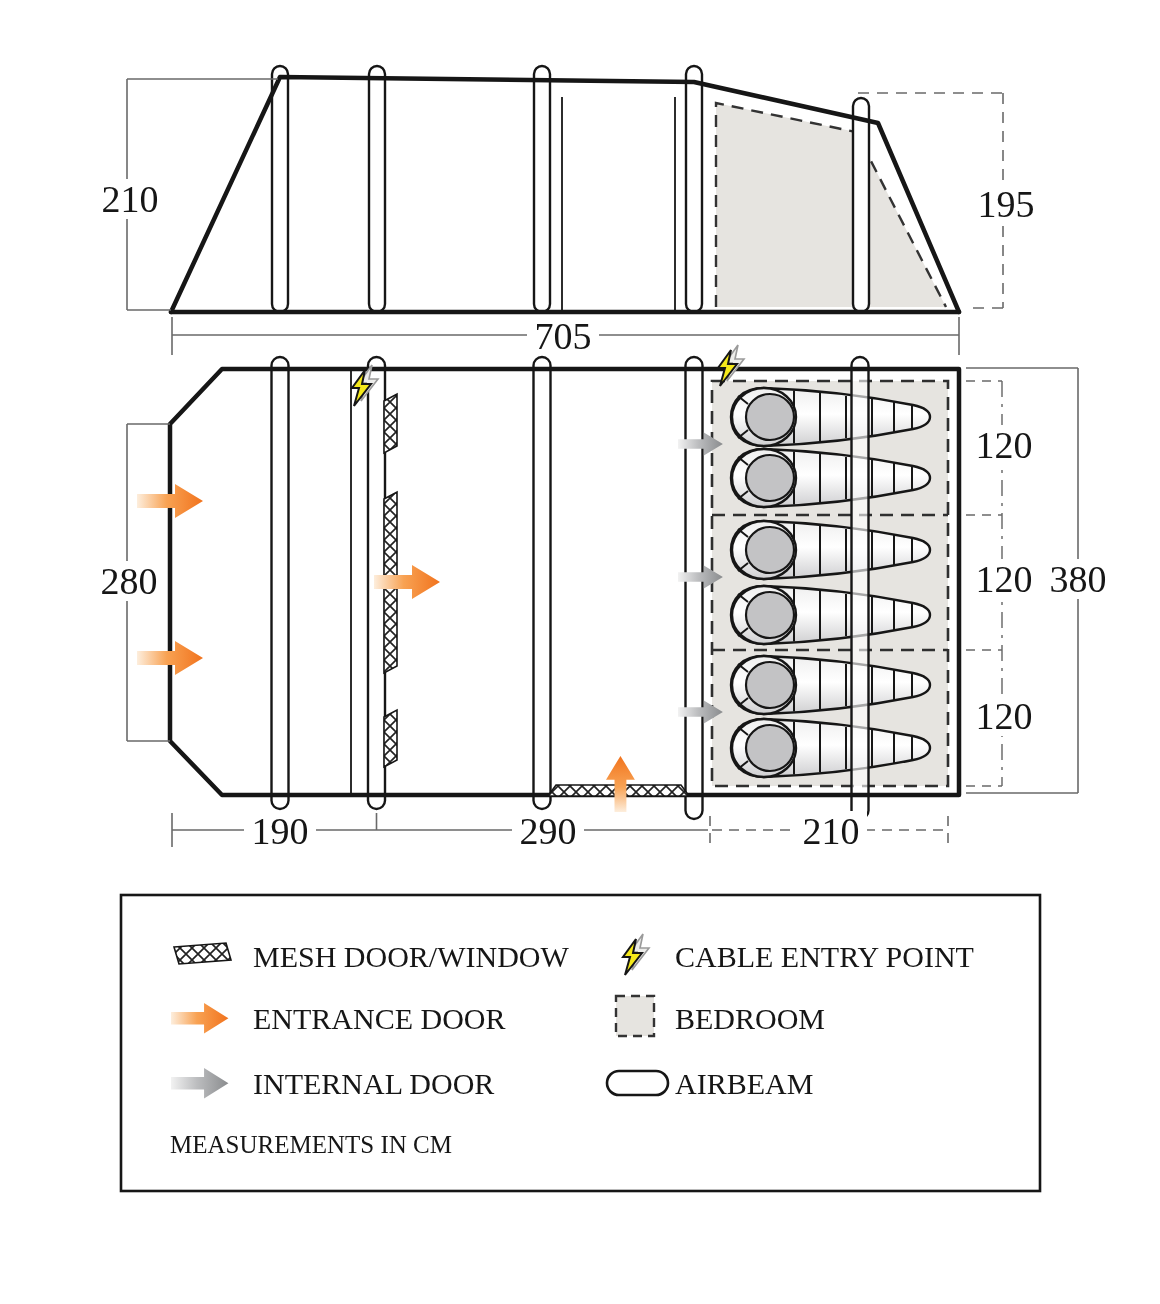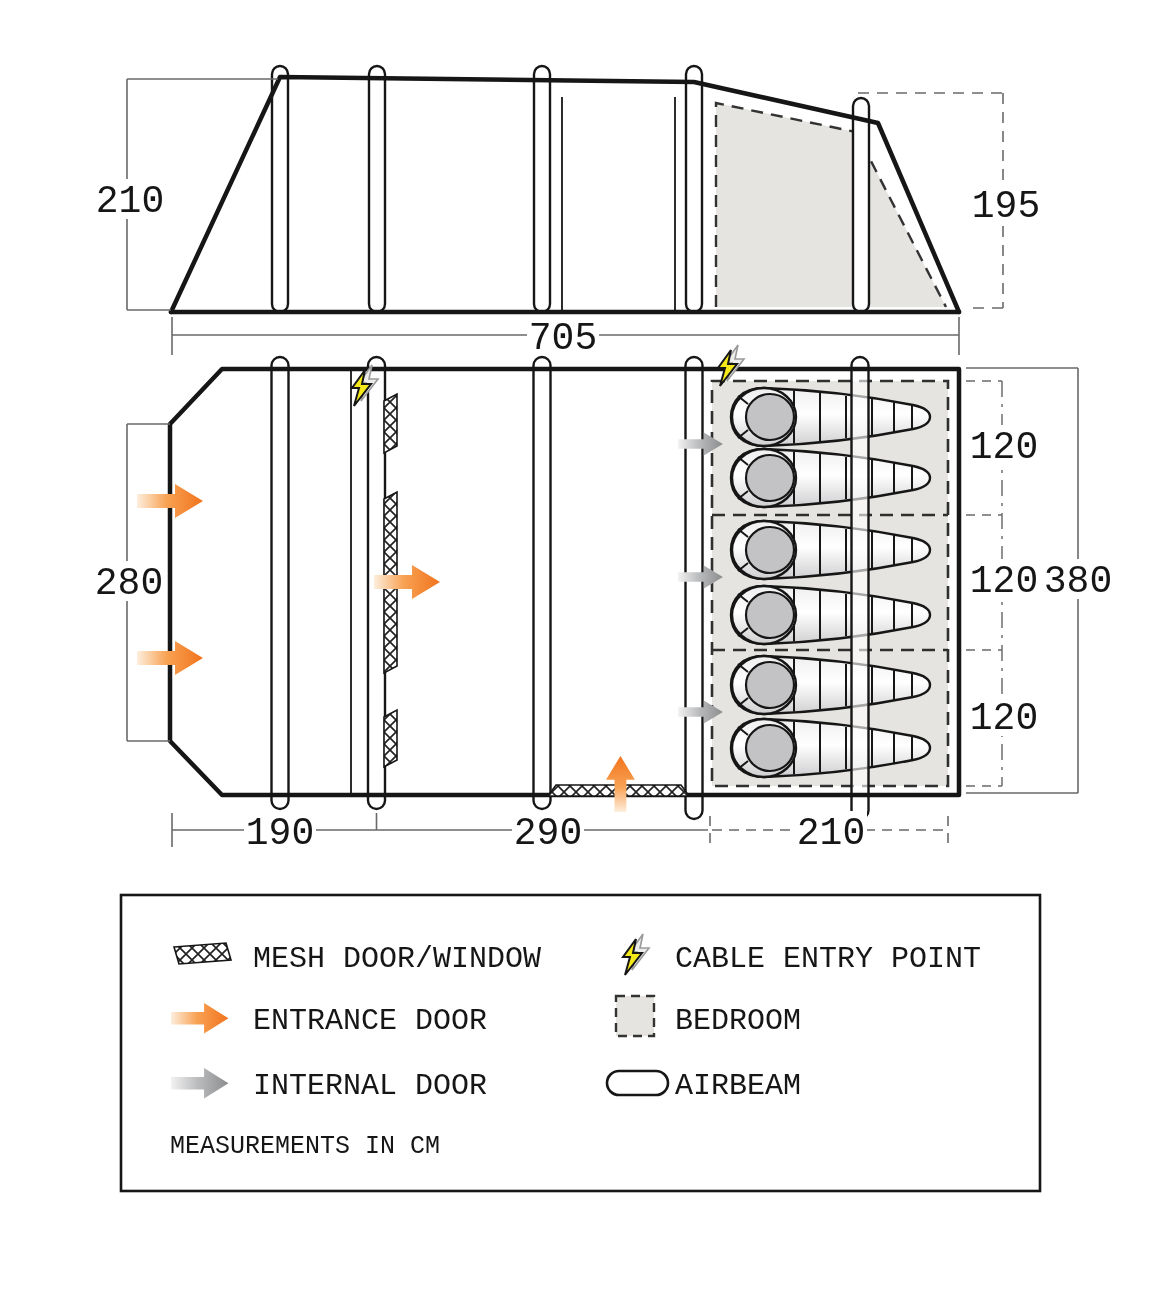--- a/index.html
+++ b/index.html
@@ -1,17 +1,17 @@
 <!DOCTYPE html>
 <html><head>
 <meta charset="utf-8">
 <style>
   html,body{margin:0;padding:0;background:#ffffff;}
   .stage{position:relative;width:1160px;height:1304px;background:#ffffff;overflow:hidden;
-         font-family:Liberation Mono, monospace;}
+         font-family:Liberation Serif, serif;}
   svg{display:block}
   text{fill:#161616;}
   .dim-text{font-size:38px;}
   .legend-text{font-size:30px;}
   .note-text{font-size:25px;}
 </style>
 </head>
 <body>
 
 <div class="stage">

